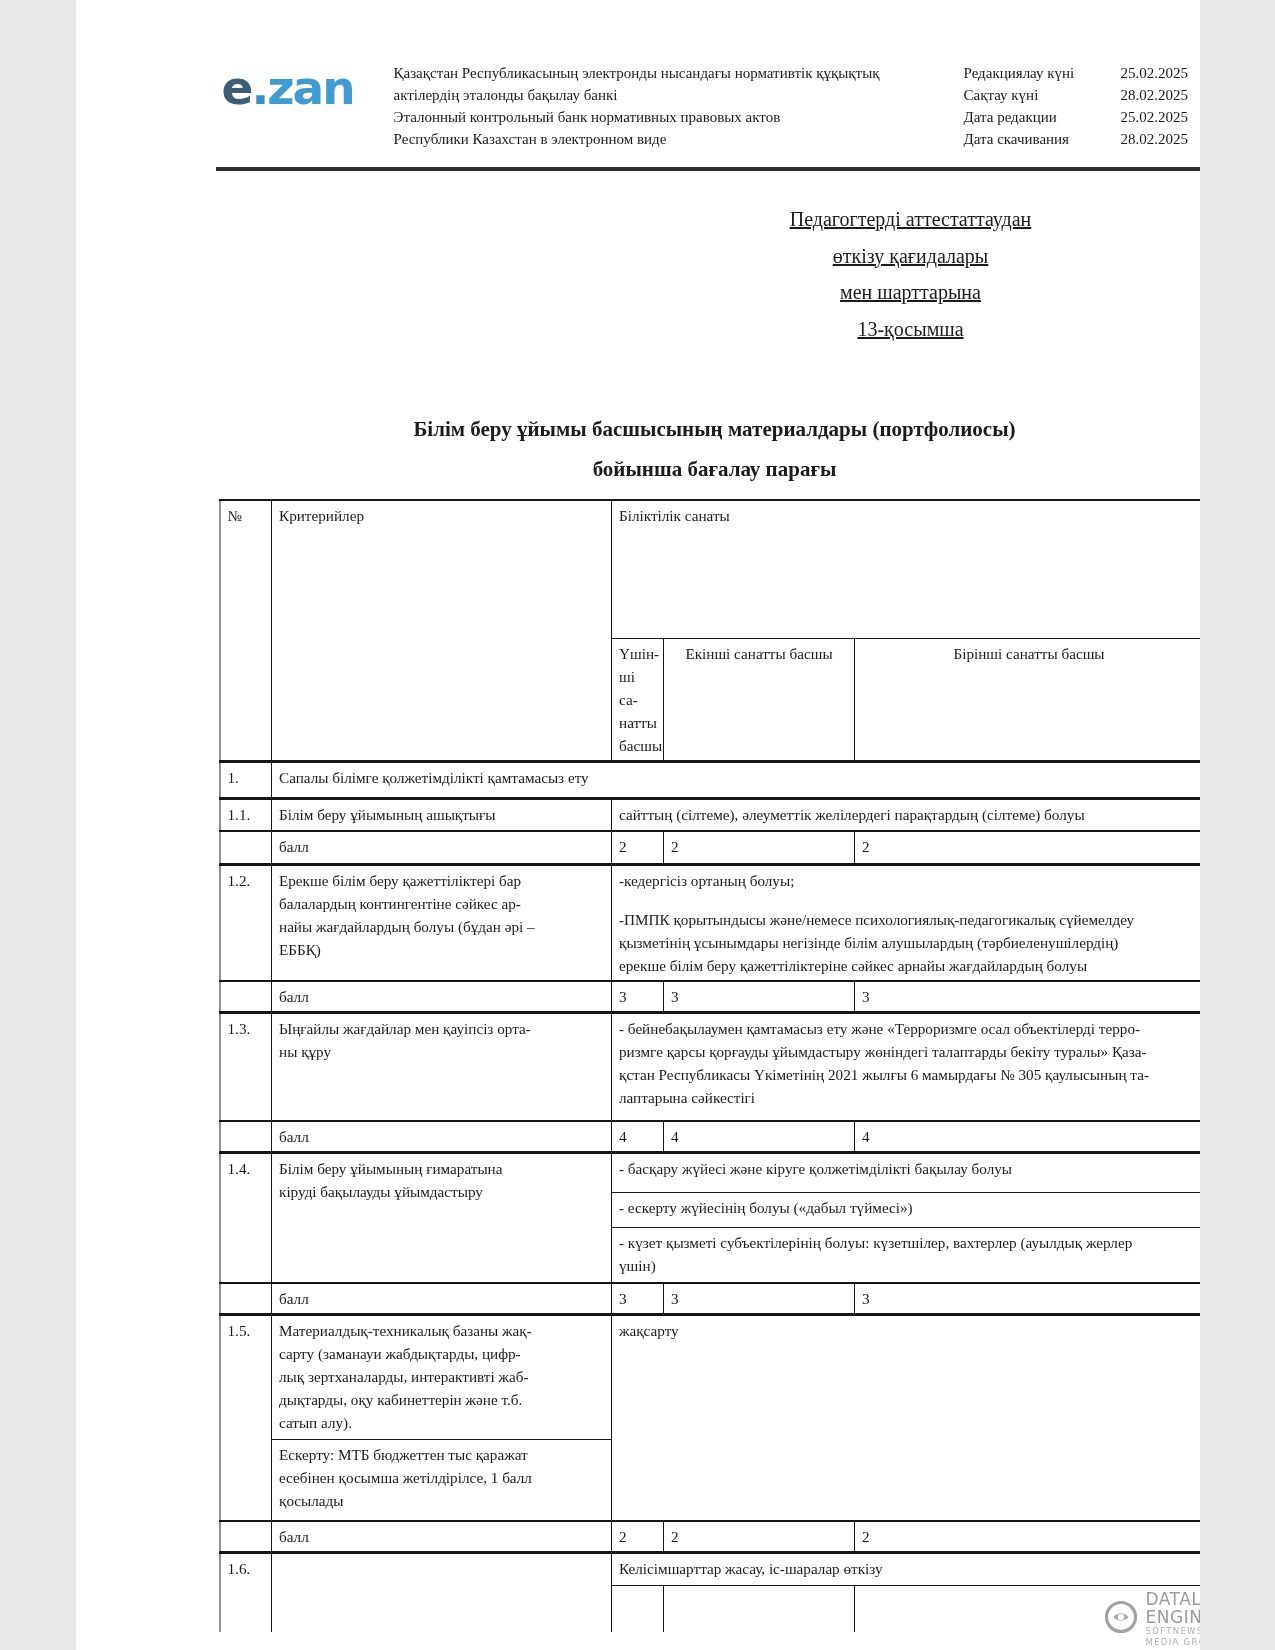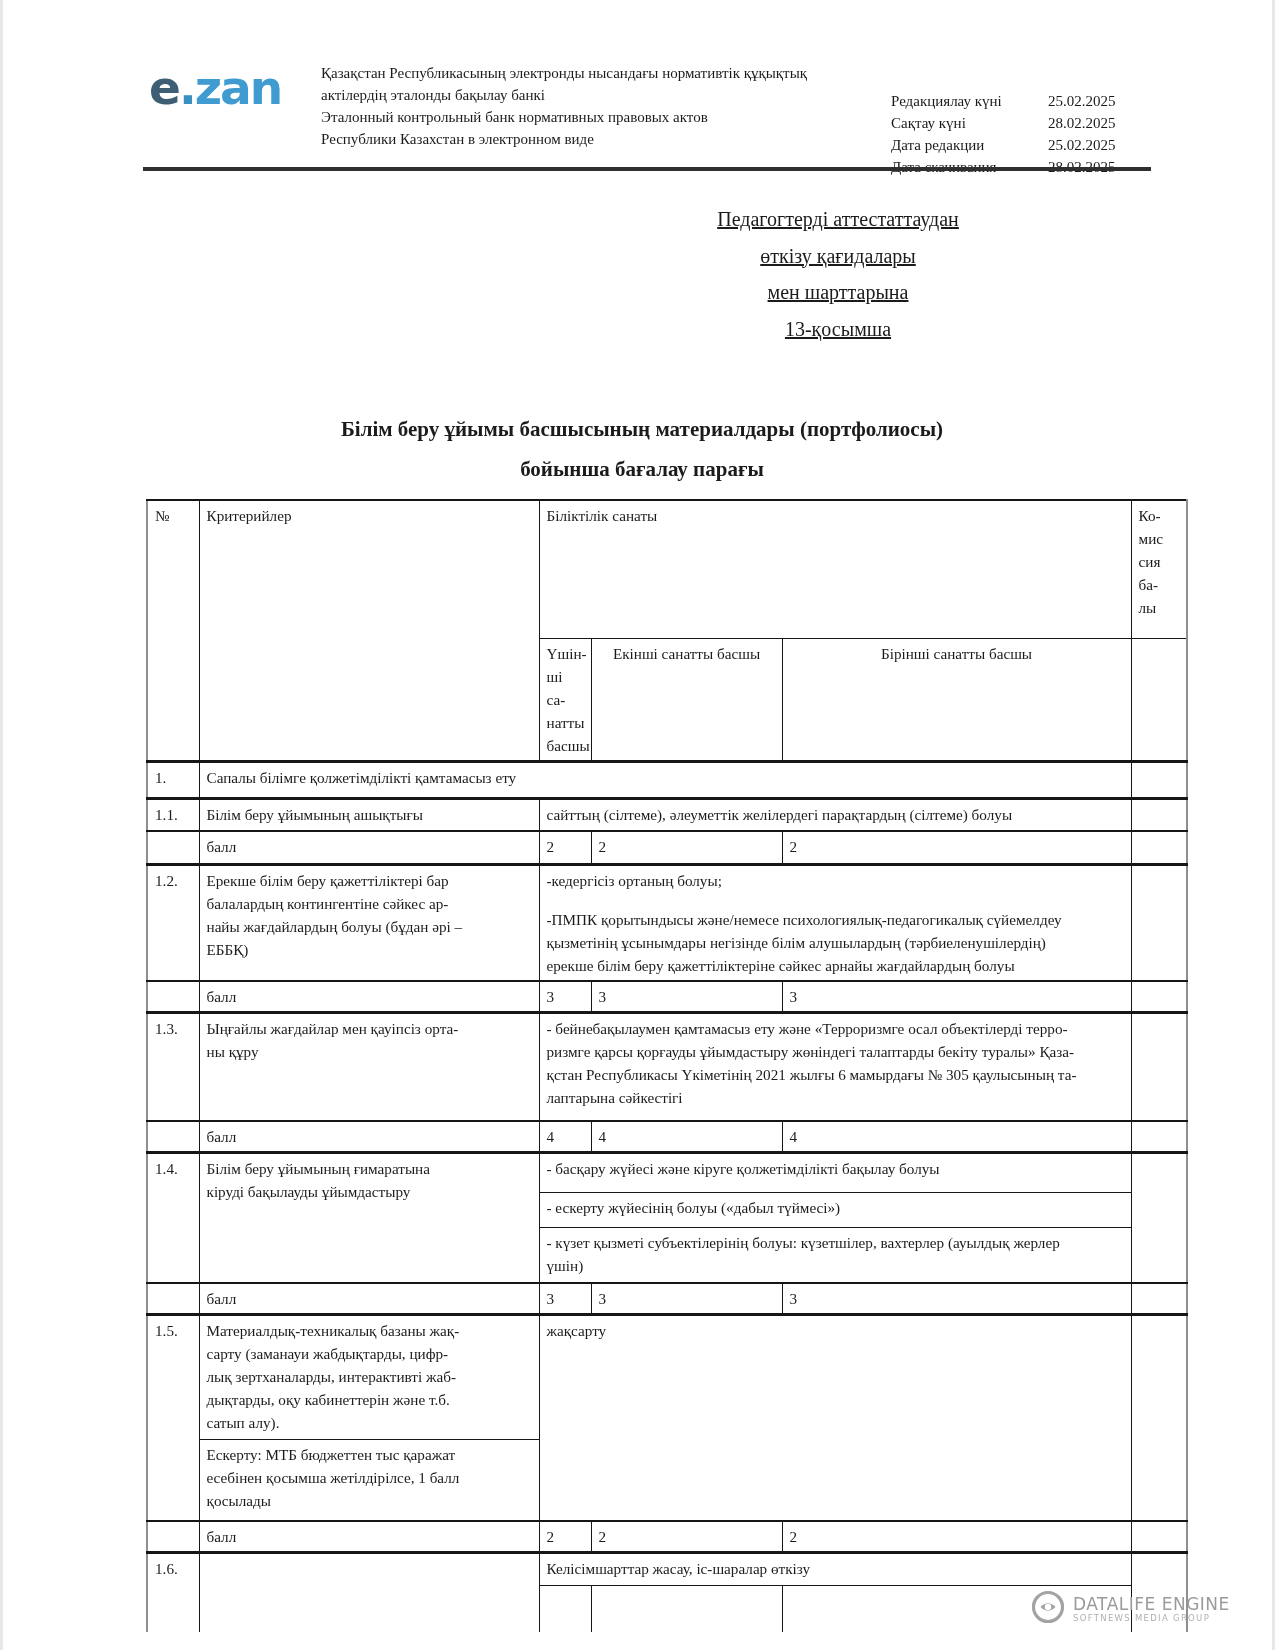--- a/index.html
+++ b/index.html
@@ -1,37 +1,37 @@
 <!DOCTYPE html>
 <html><head>
 <meta charset="utf-8">
 <style>
   html,body { margin:0; padding:0; background:#e8e8e8; }
   .page {
-    position:relative; width:1269px; height:1650px; margin:0 auto;
+    position:relative; width:1124px; height:1650px; margin:0 auto;
     background:#ffffff; overflow:hidden;
     font-family:"Liberation Serif","DejaVu Serif",serif; color:#1b1b1b;
   }
   
   .logo {
     position:absolute; left:146px; top:62px;
     font-family:"DejaVu Sans","Liberation Sans",sans-serif;
     font-weight:bold; font-size:47px; letter-spacing:-2px; line-height:52px;
   }
   .logo .lg-e   { color:#3e5f73; }
   .logo .lg-dot { color:#3a8fc2; }
   .logo .lg-zan { color:#3f9bd0; }
   .org {
     position:absolute; left:318px; top:62px; width:575px;
     font-size:15px; line-height:22px; white-space:pre-line;
   }
   .meta {
     position:absolute; left:888px; top:62px; width:240px;
     font-size:15px; line-height:22px;
-    display:grid; grid-template-columns:157px auto;margin-top:28px;
+    display:grid; grid-template-columns:157px auto;
   }
   .rule {
     position:absolute; left:140px; top:167px; width:1008px; height:4px;
     background:#2f2f2f;
   }
   
   .appendix {
     position:absolute; left:620px; top:201px; width:430px;
     text-align:center; font-size:20px; line-height:36.5px; white-space:pre-line;text-decoration:underline;
   }

